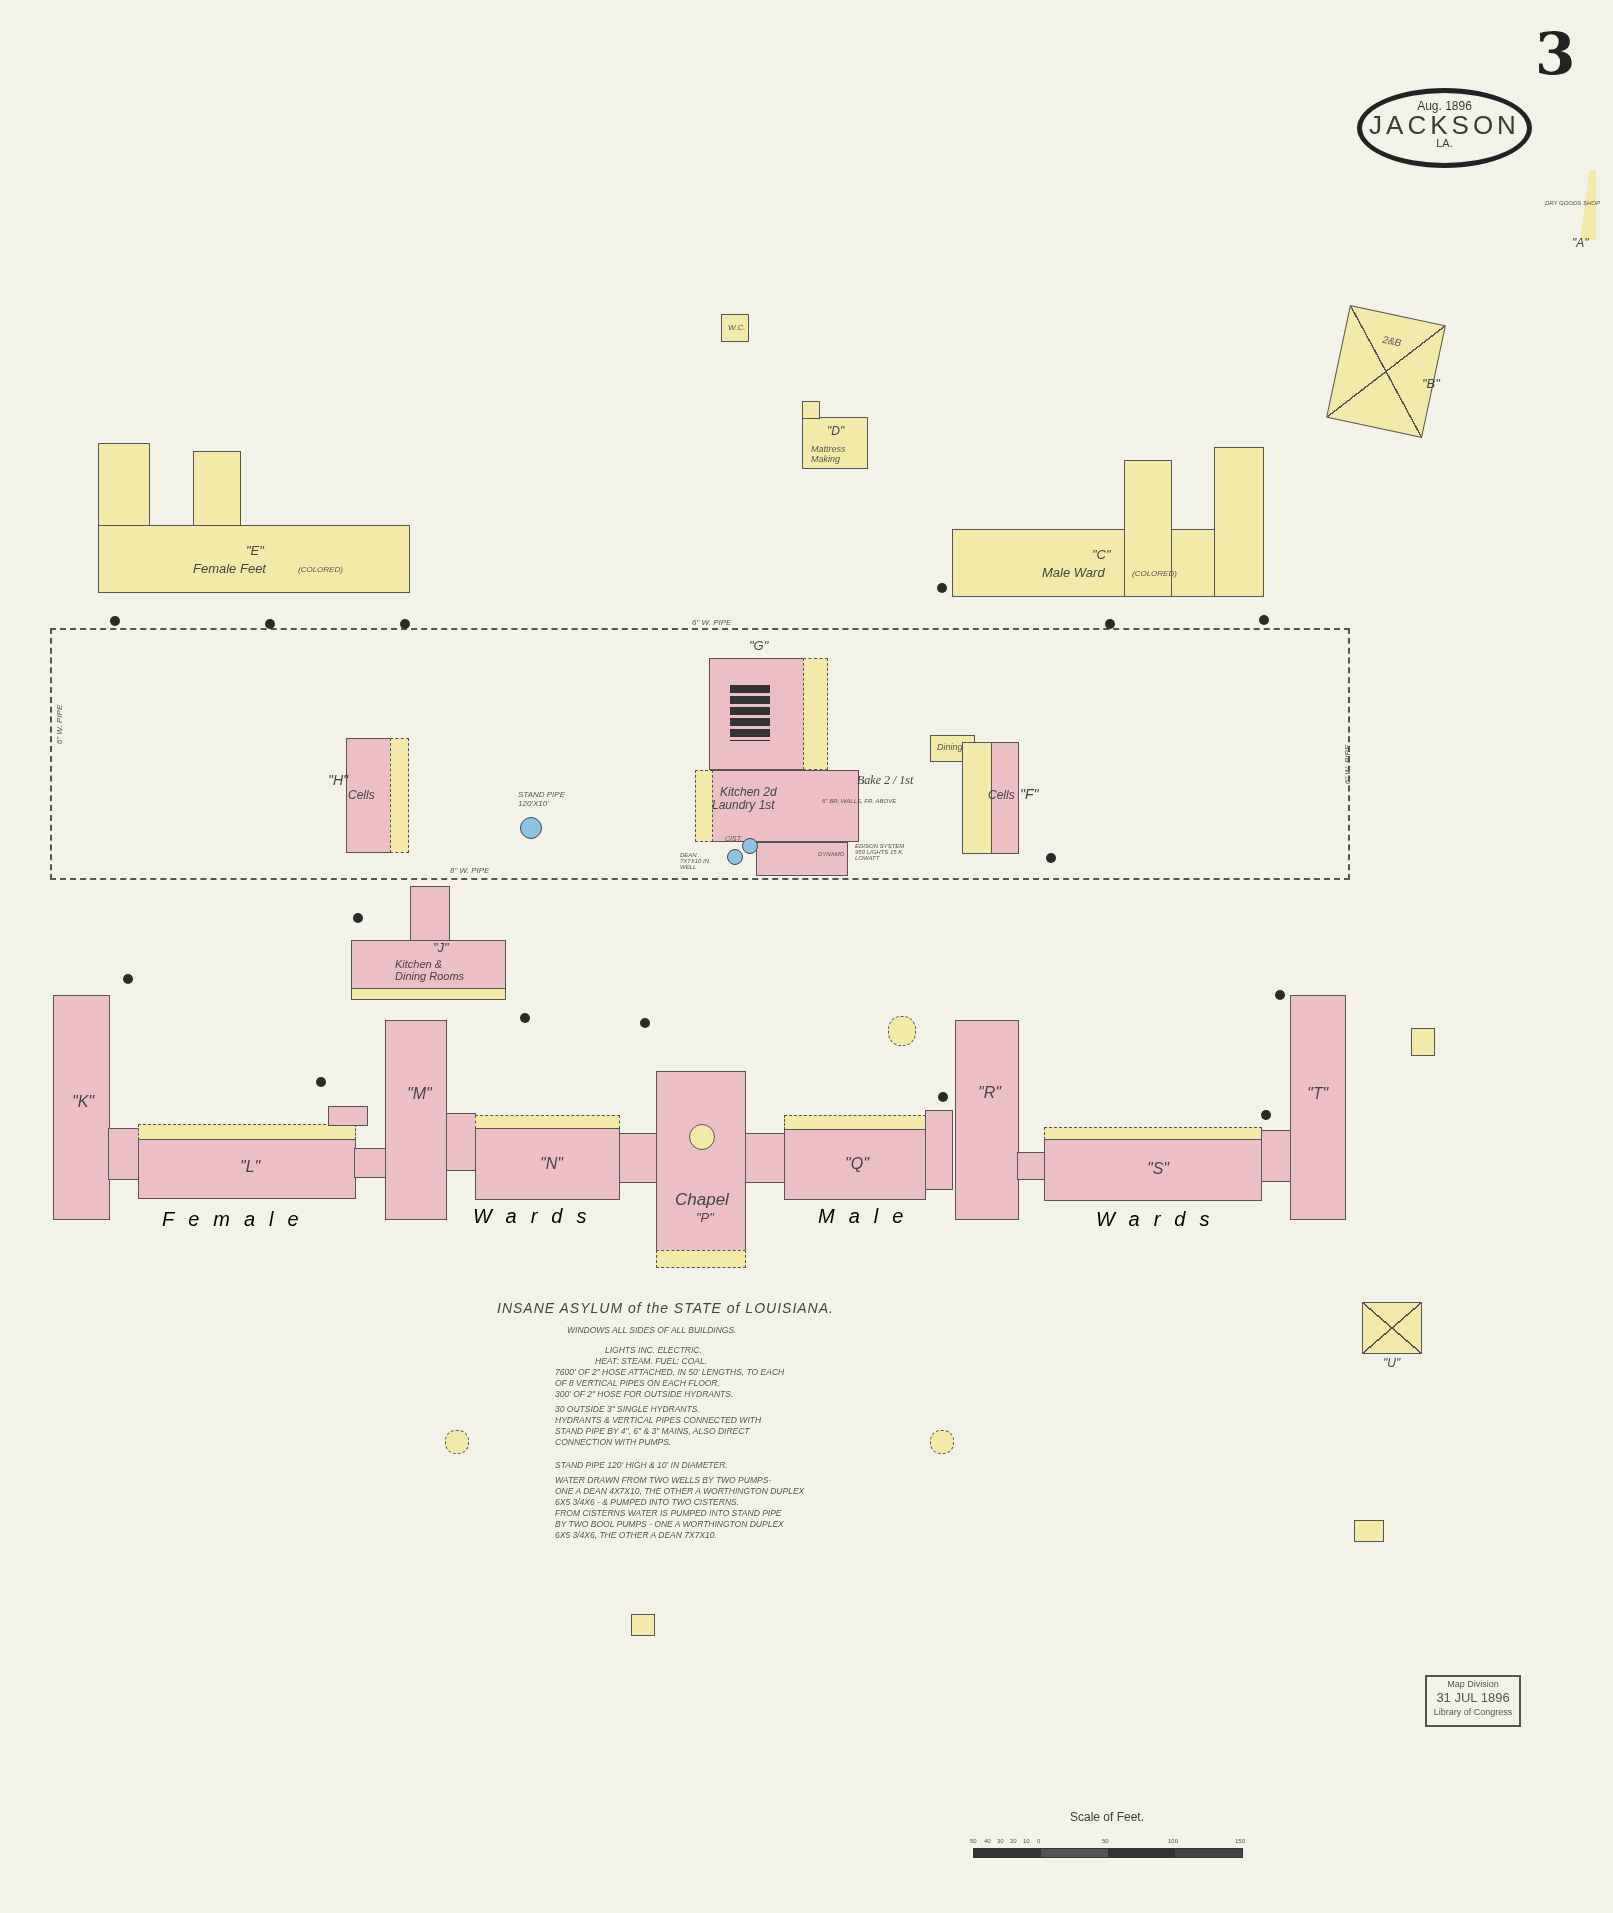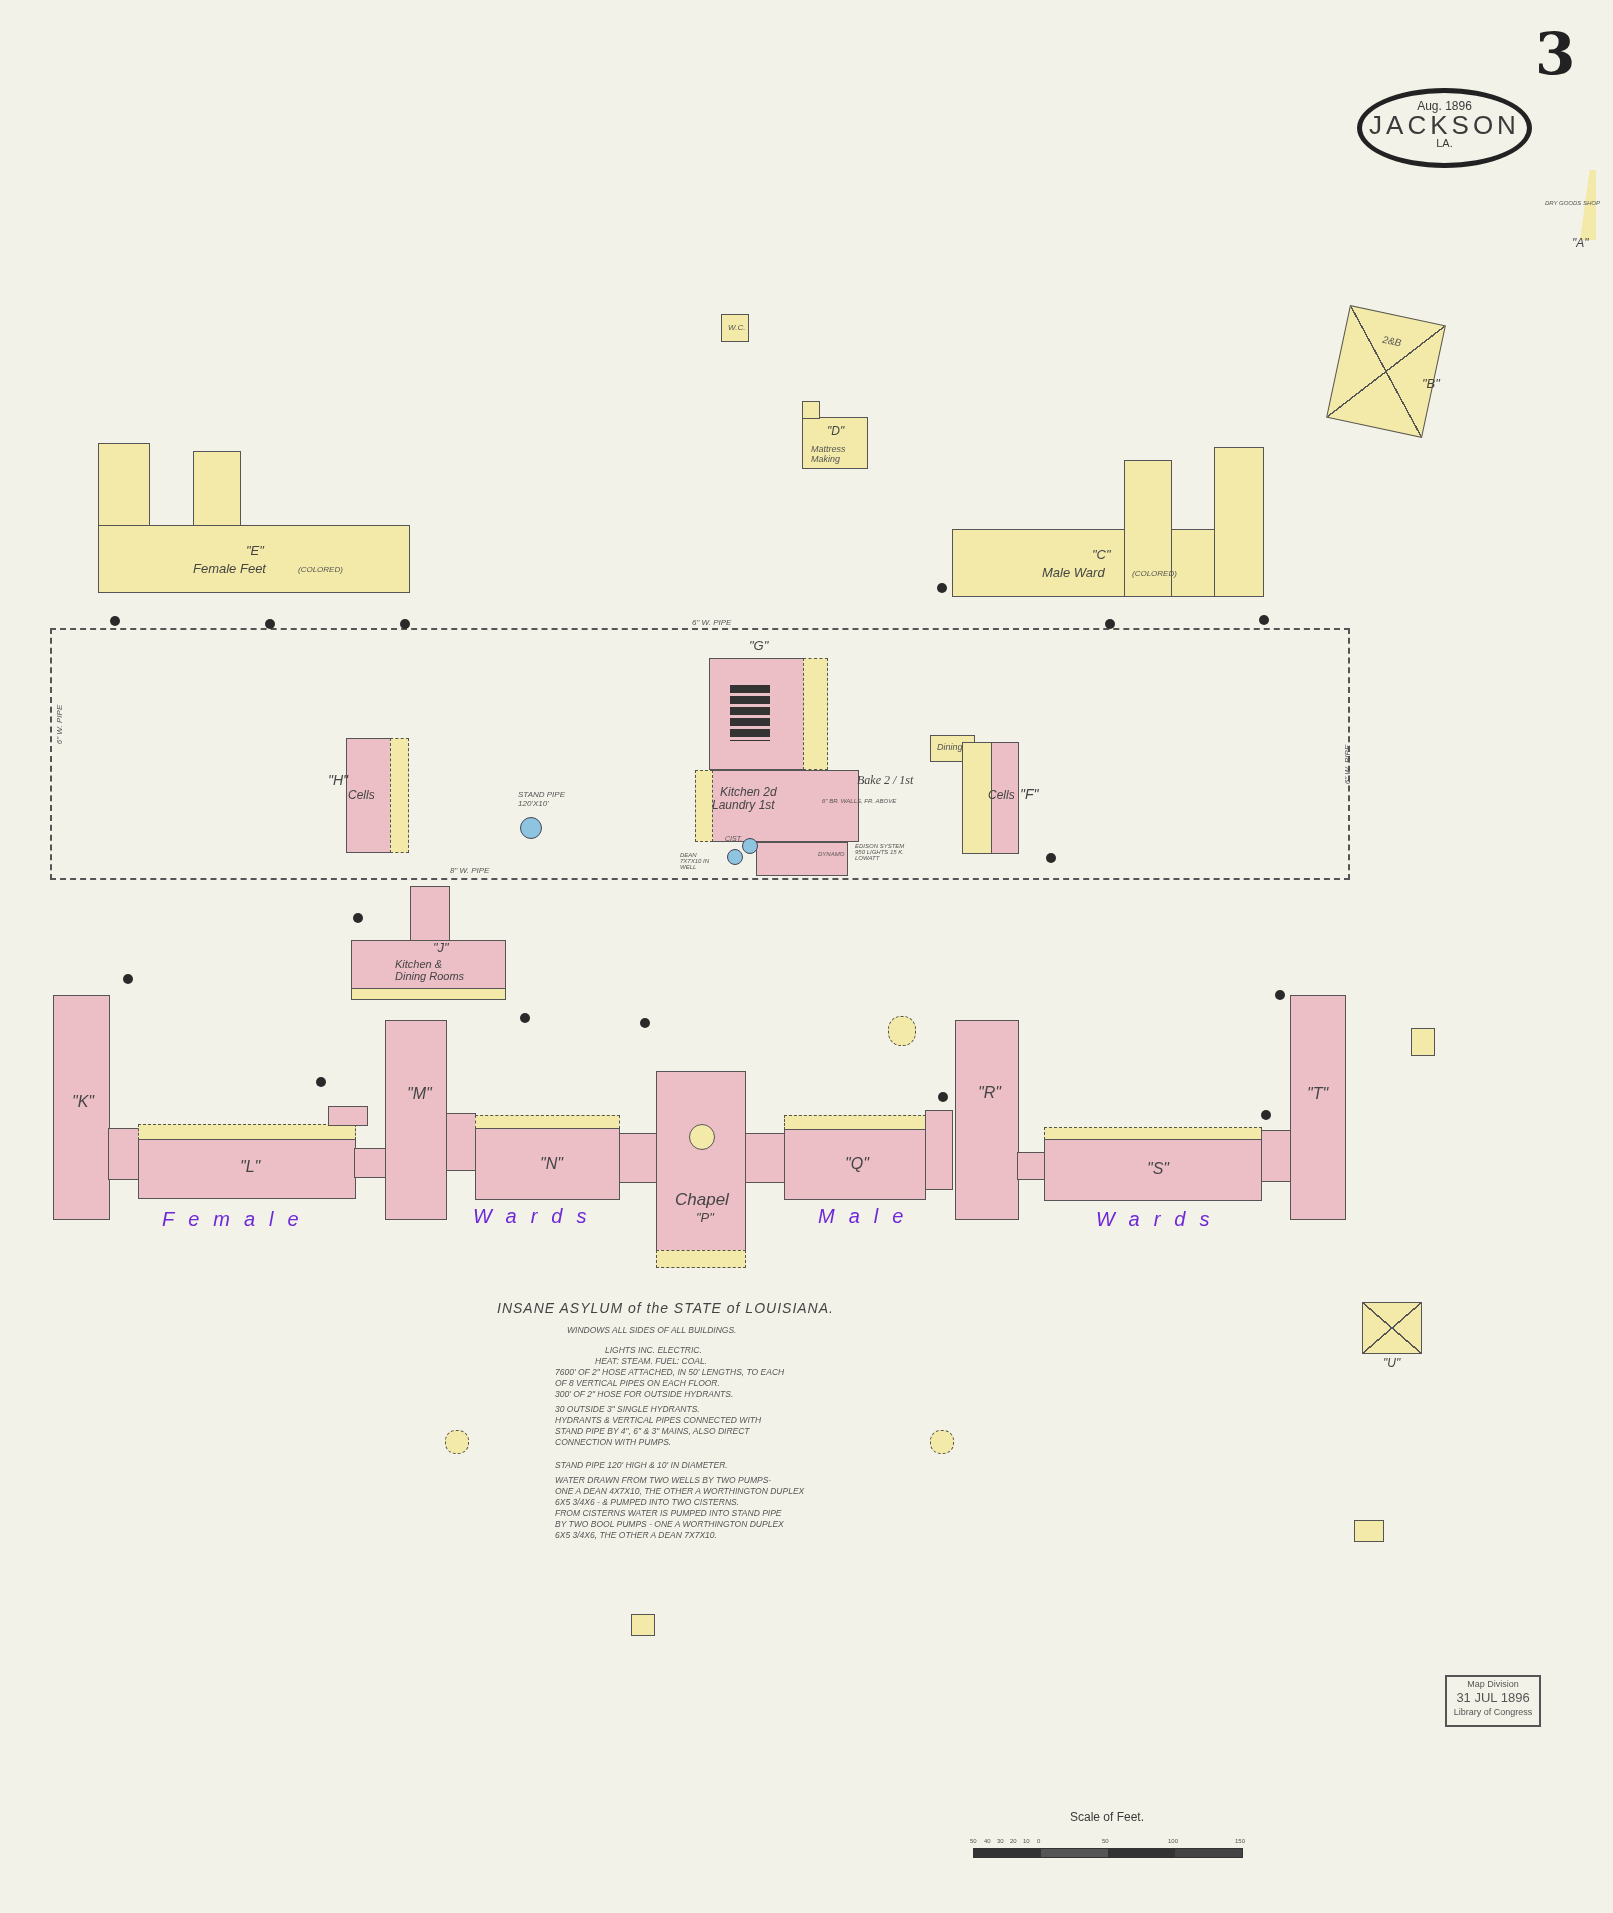--- a/index.html
+++ b/index.html
@@ -6,21 +6,21 @@
   body{width:1613px;height:1913px;background:#f3f2e8;position:relative;overflow:hidden;font-family:"Liberation Sans",sans-serif;color:#3a3a3a;}
   .abs{position:absolute;}
   .bld{position:absolute;border:1.5px solid #555;box-sizing:border-box;}
   .pink{background:#ecbfc6;}
   .yel{background:#f3eaa9;}
   .dash{border-style:dashed;}
   .lbl{position:absolute;font-style:italic;font-size:16px;color:#444;white-space:nowrap;}
   .sm{position:absolute;font-size:8px;color:#555;font-style:italic;white-space:nowrap;text-transform:uppercase;}
   .hyd{position:absolute;width:10px;height:10px;border-radius:50%;background:#2a2a2a;}
   .pipe{position:absolute;border:0 dashed #555;}
-  .ward{position:absolute;font-size:20px;font-style:italic;letter-spacing:14px;color:#6d28d9;}
+  .ward{position:absolute;font-size:20px;font-style:italic;letter-spacing:14px;color:#000000;}
   .cistern{position:absolute;border-radius:50%;background:#8fc4e0;border:1.5px solid #445;}
   .notes{position:absolute;font-size:8.5px;font-style:italic;color:#555;text-transform:uppercase;line-height:11px;white-space:nowrap;}
 </style>
 </head>
 <body>
 
 <div class="abs" style="left:1535px;top:20px;font-family:'DejaVu Serif',serif;font-size:58px;font-weight:bold;color:#222;">3</div>
 <div class="abs" style="left:1357px;top:88px;width:165px;height:70px;border:5px solid #222;border-radius:50%;text-align:center;">
   <div style="font-size:12px;margin-top:6px;">Aug. 1896</div>
   <div style="font-size:26px;letter-spacing:4px;line-height:24px;">JACKSON</div>
@@ -192,21 +192,21 @@
   <div>CONNECTION WITH PUMPS.</div>
   <div style="margin-top:12px;">STAND PIPE 120' HIGH &amp; 10' IN DIAMETER.</div>
   <div style="margin-top:4px;">WATER DRAWN FROM TWO WELLS BY TWO PUMPS-</div>
   <div>ONE A DEAN 4x7x10, THE OTHER A WORTHINGTON DUPLEX</div>
   <div>6x5 3/4x6 - &amp; PUMPED INTO TWO CISTERNS.</div>
   <div>FROM CISTERNS WATER IS PUMPED INTO STAND PIPE</div>
   <div>BY TWO BOOL PUMPS - ONE A WORTHINGTON DUPLEX</div>
   <div>6x5 3/4x6, THE OTHER A DEAN 7x7x10.</div>
 </div>
 
-<div class="abs" style="left:1425px;top:1675px;width:92px;height:48px;border:2px solid #555;text-align:center;font-size:9px;color:#555;line-height:14px;margin-left:20px;">
+<div class="abs" style="left:1425px;top:1675px;width:92px;height:48px;border:2px solid #555;text-align:center;font-size:9px;color:#555;line-height:14px;">
   <div>Map Division</div>
   <div style="font-size:13px;">31 JUL 1896</div>
   <div>Library of Congress</div>
 </div>
 
 <div class="abs" style="left:1070px;top:1810px;font-size:12px;">Scale of Feet.</div>
 <div class="abs" style="left:970px;top:1838px;width:300px;font-size:6px;color:#555;">
   <span style="position:absolute;left:0;">50</span>
   <span style="position:absolute;left:14px;">40</span>
   <span style="position:absolute;left:27px;">30</span>

